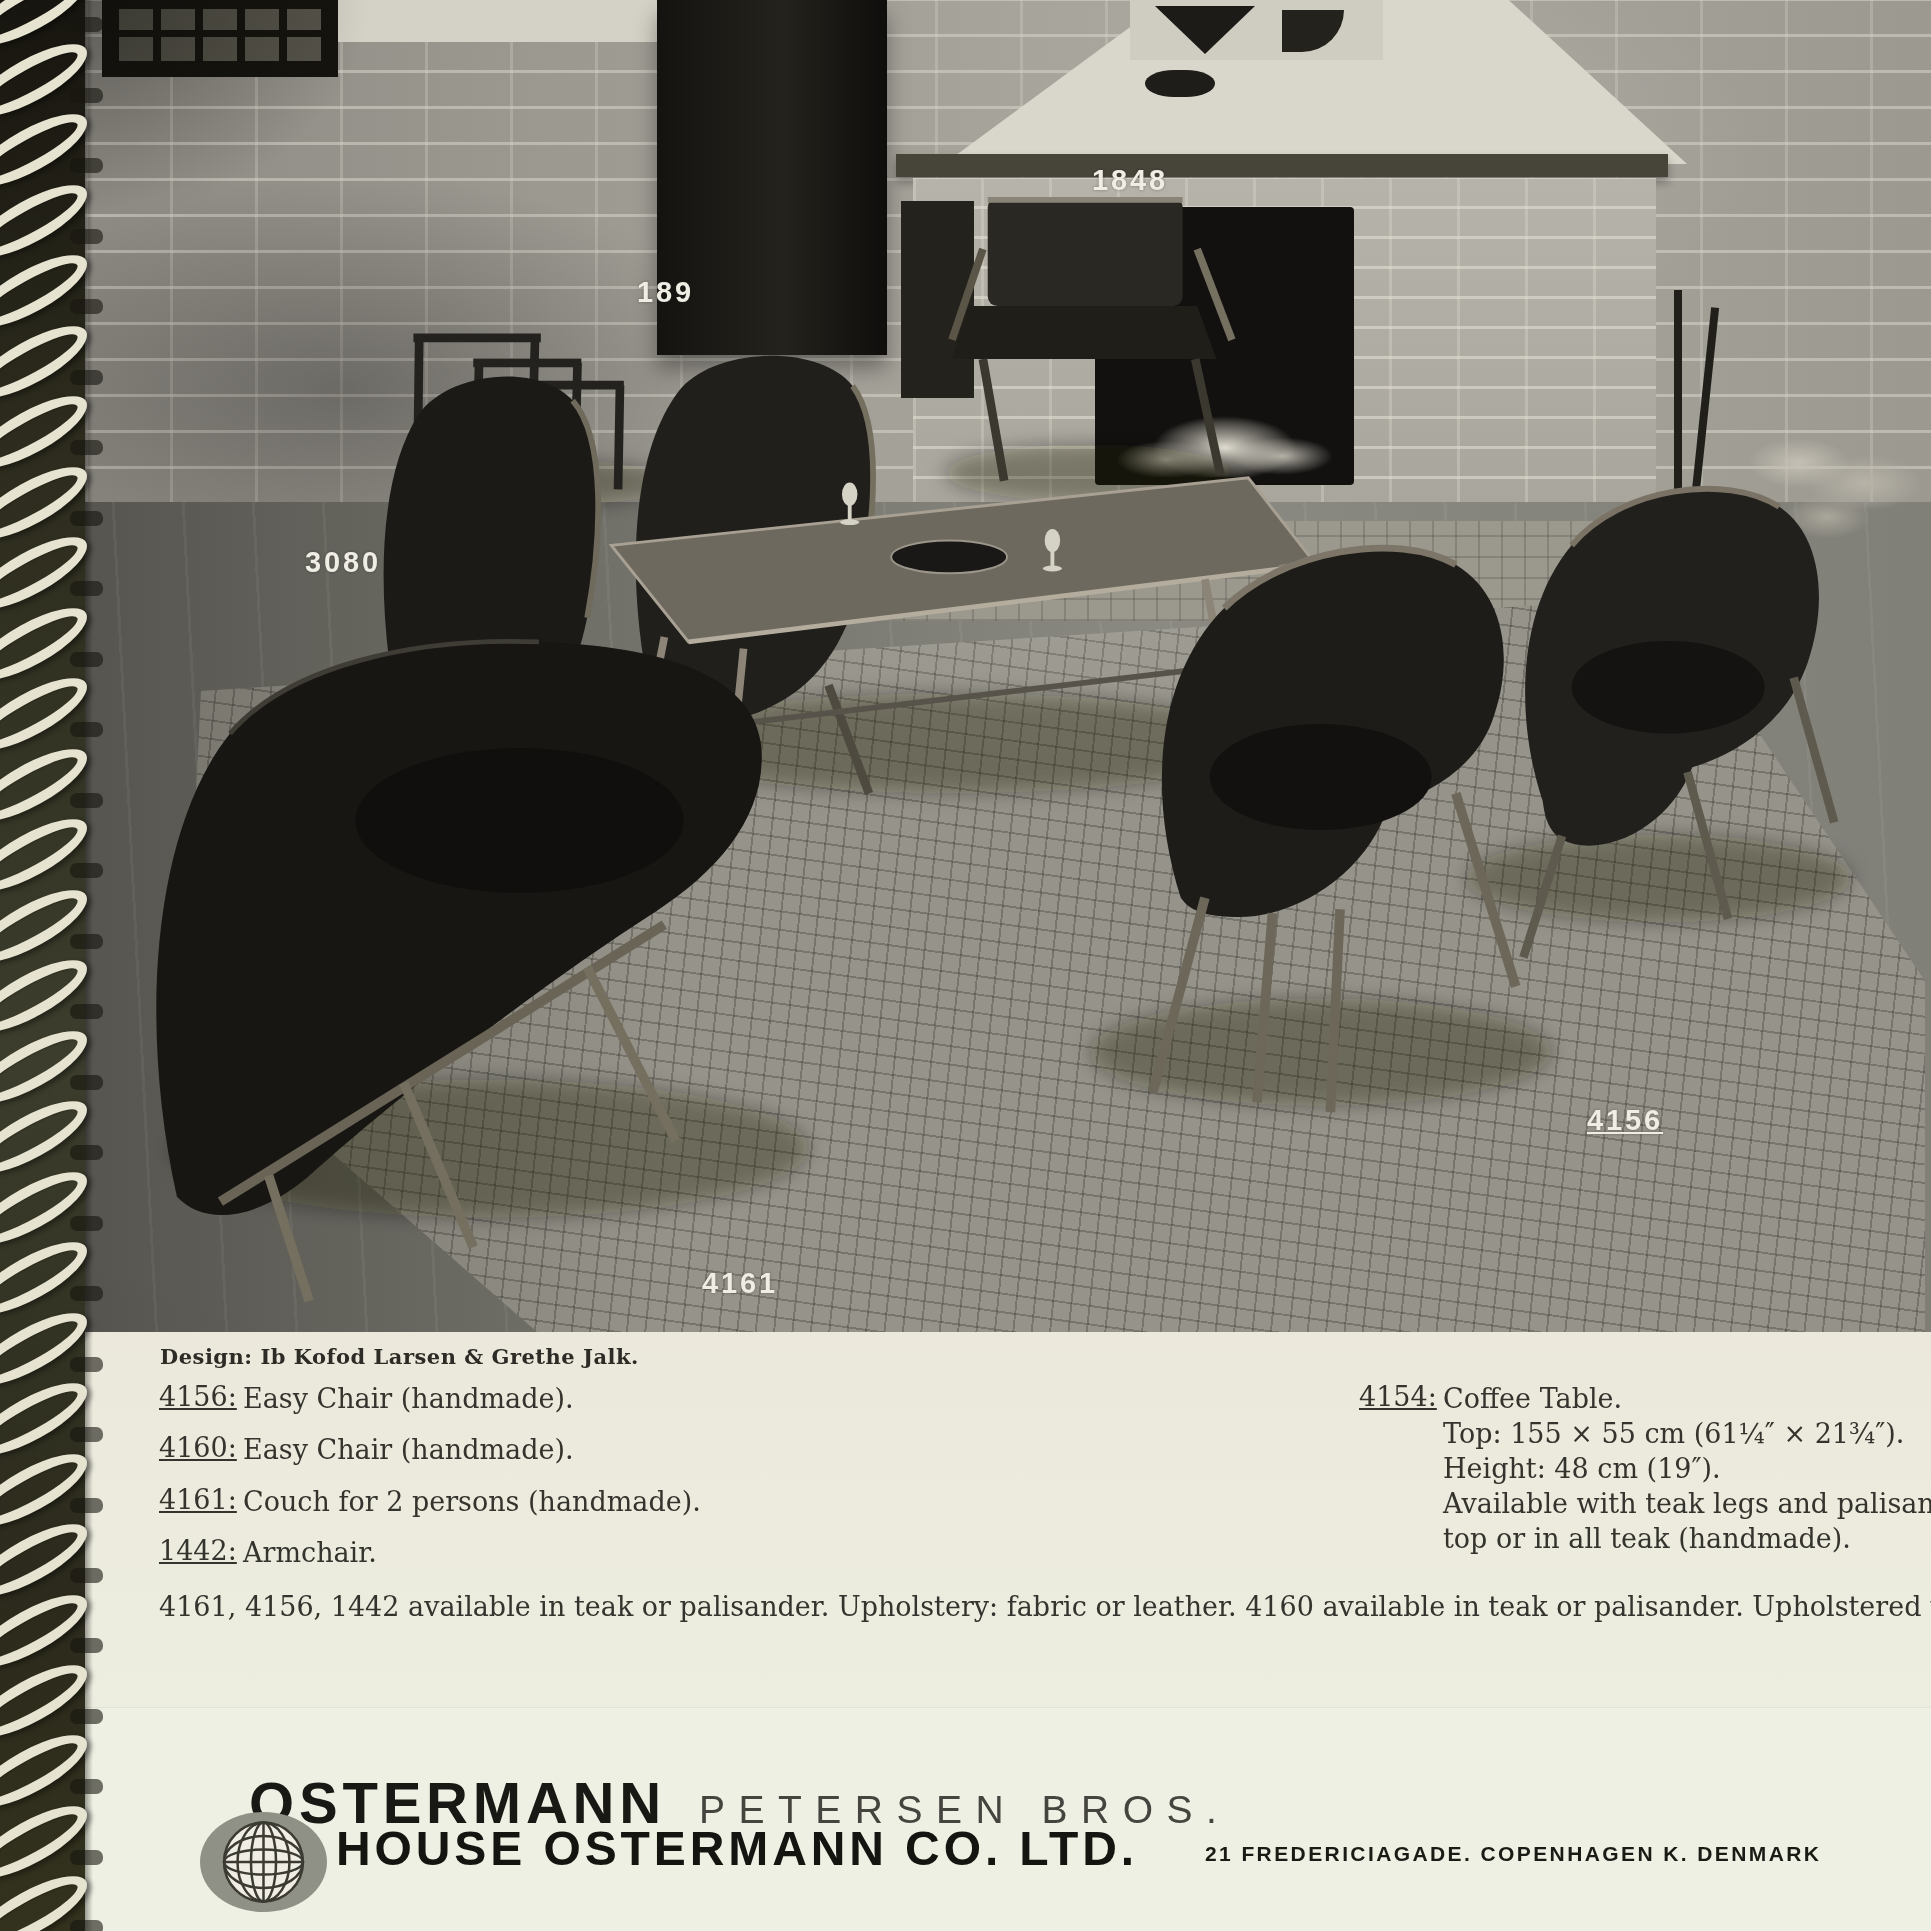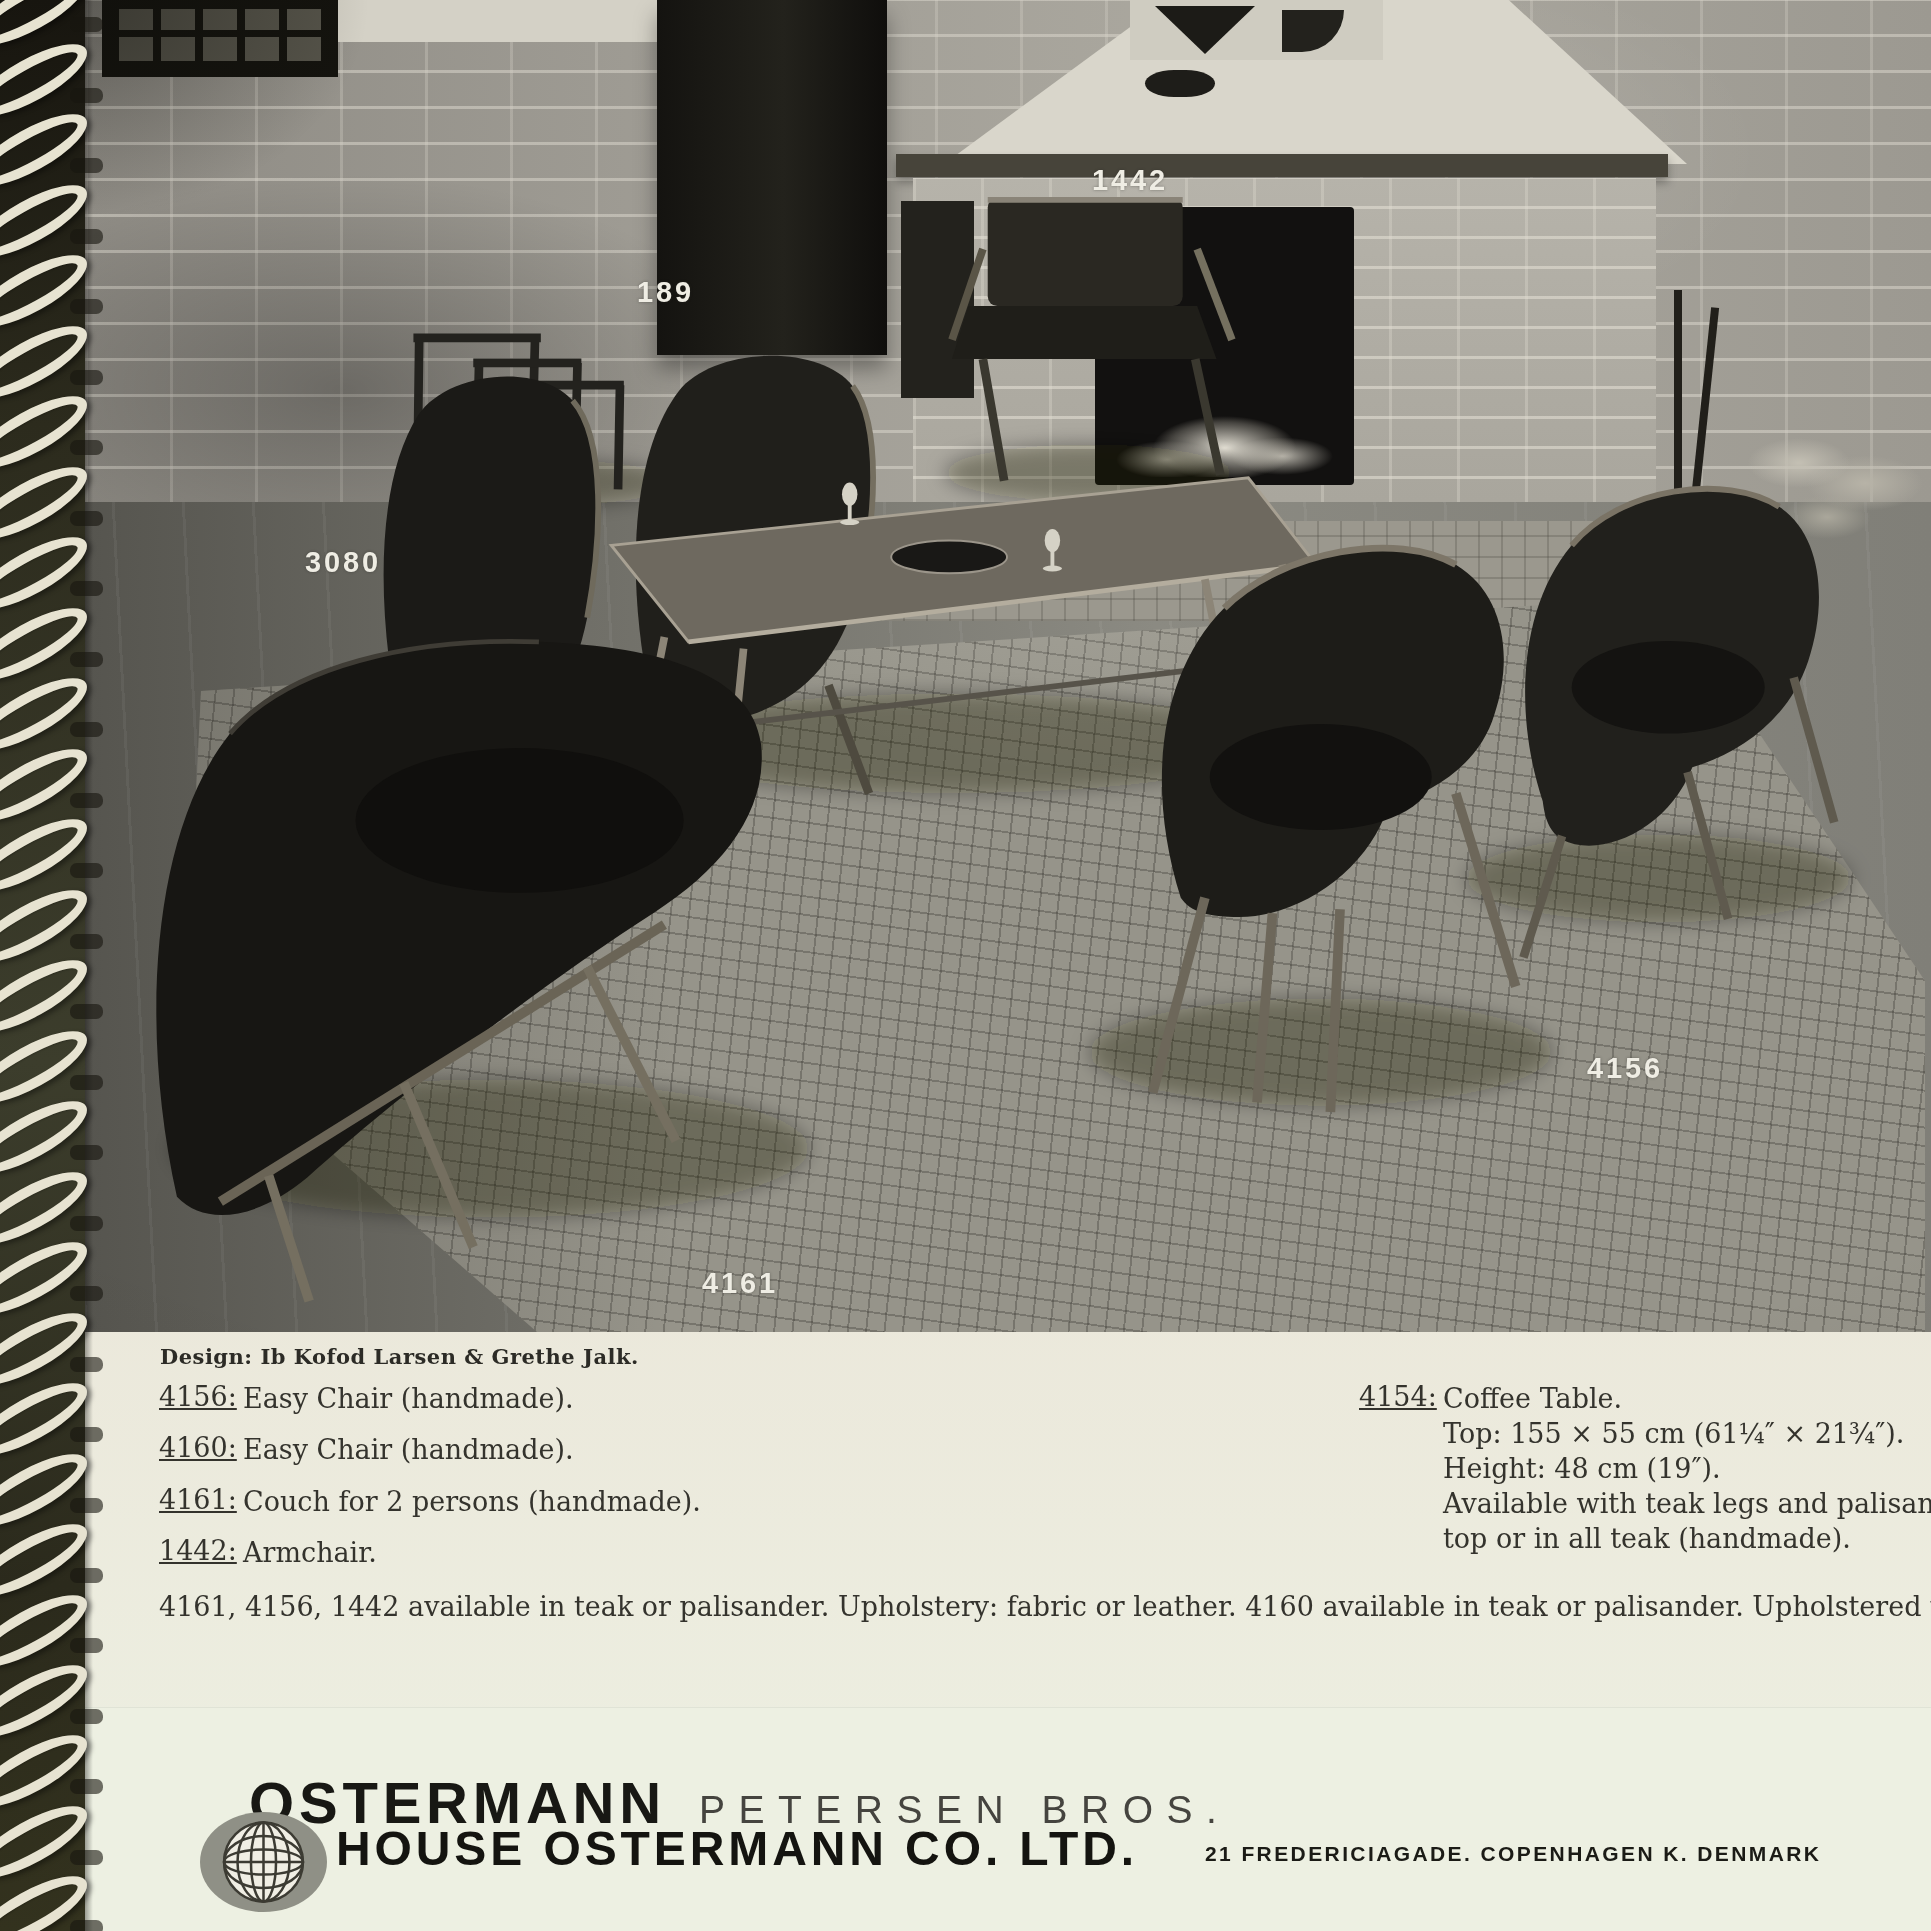--- a/index.html
+++ b/index.html
@@ -223,24 +223,24 @@
         <path d="M95,1240 C55,1060 70,860 150,760 C210,690 340,660 470,665 C600,670 690,700 700,770 C708,840 660,900 590,945 C480,1015 330,1130 230,1220 C180,1262 125,1272 95,1240 Z" fill="#171613"></path>
         <path d="M150,760 C210,690 340,660 470,665" stroke="#3f3c35" stroke-width="5" fill="none"></path>
         <ellipse cx="450" cy="850" rx="170" ry="75" fill="#100f0d"></ellipse>
         <path d="M140,1245 L600,958" stroke="#6a6456" stroke-width="10"></path>
         <path d="M190,1218 L232,1348 M520,1002 L612,1182 M330,1122 L402,1292" stroke="#756f60" stroke-width="10"></path>
       </g>
     </svg>
 
     <div class="vignette"></div>
     <div id="labels">
-        <span class="photo-label" style="left: 1007px; top: 164px;">1442</span>
+        <span class="photo-label" style="left: 1007px; top: 164px;">1848</span>
         <span class="photo-label" style="left: 552px; top: 276px;">189</span>
         <span class="photo-label" style="left: 220px; top: 546px;">3080</span>
-        <span class="photo-label" style="left: 1502px; top: 1052px;">4156</span>
+        <span class="photo-label" style="left: 1502px; top: 1104px; text-decoration: underline;">4156</span>
         <span class="photo-label" style="left: 617px; top: 1267px;">4161</span>
       </div>
   </div>
 
   <div class="design-credit">Design: Ib Kofod Larsen &amp; Grethe Jalk.</div>
   <div id="columns">
       <div class="col col-0">
         <div class="entry">
           <span class="code">4156:</span>
           <div class="lines">

